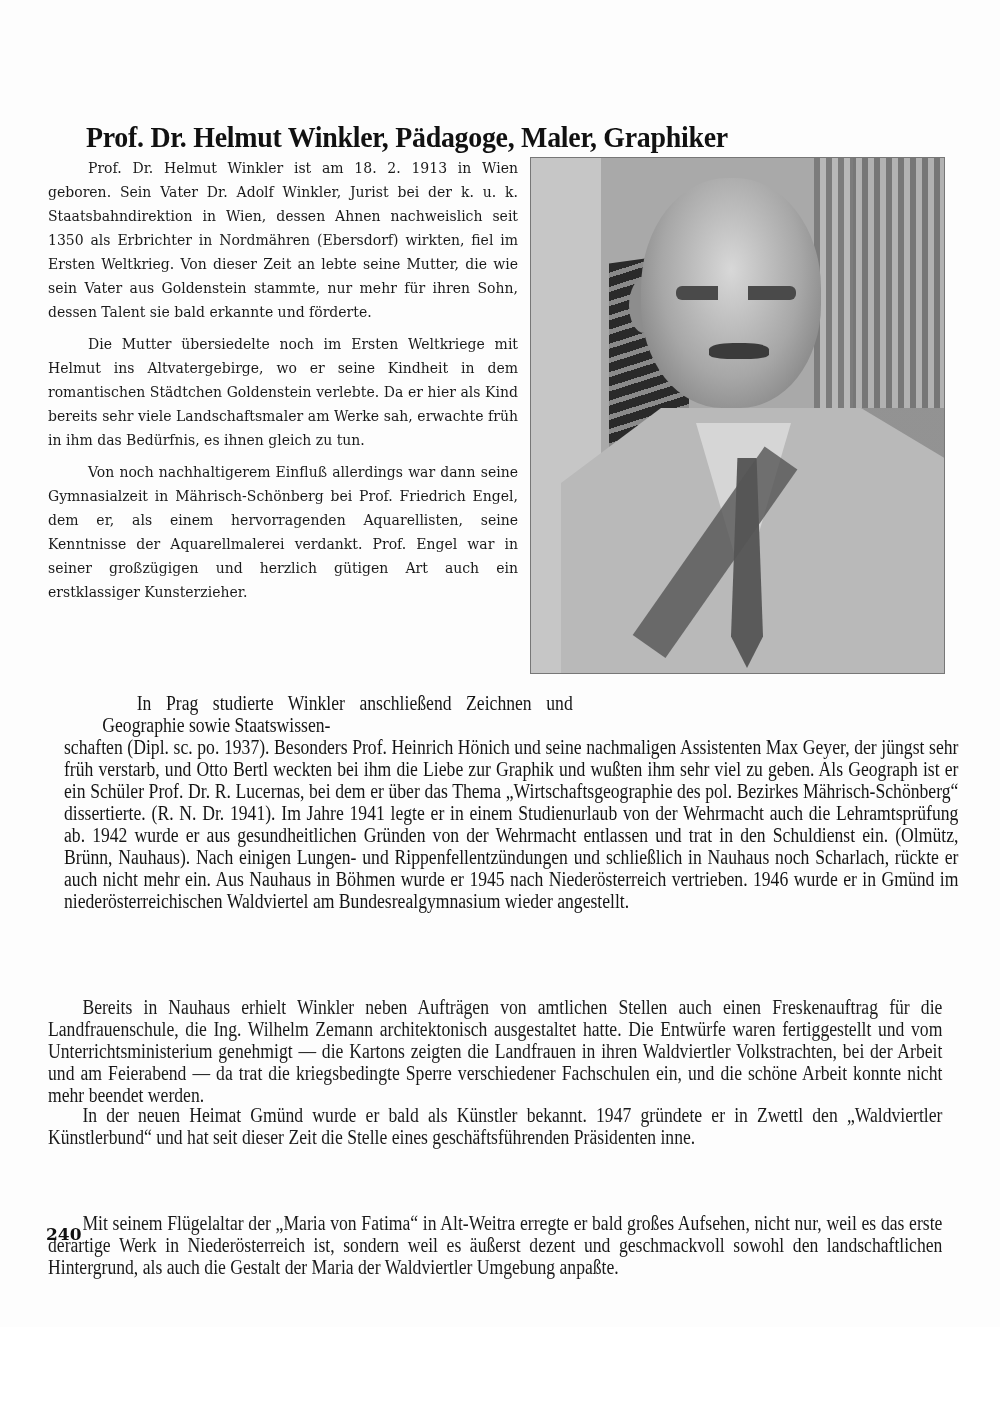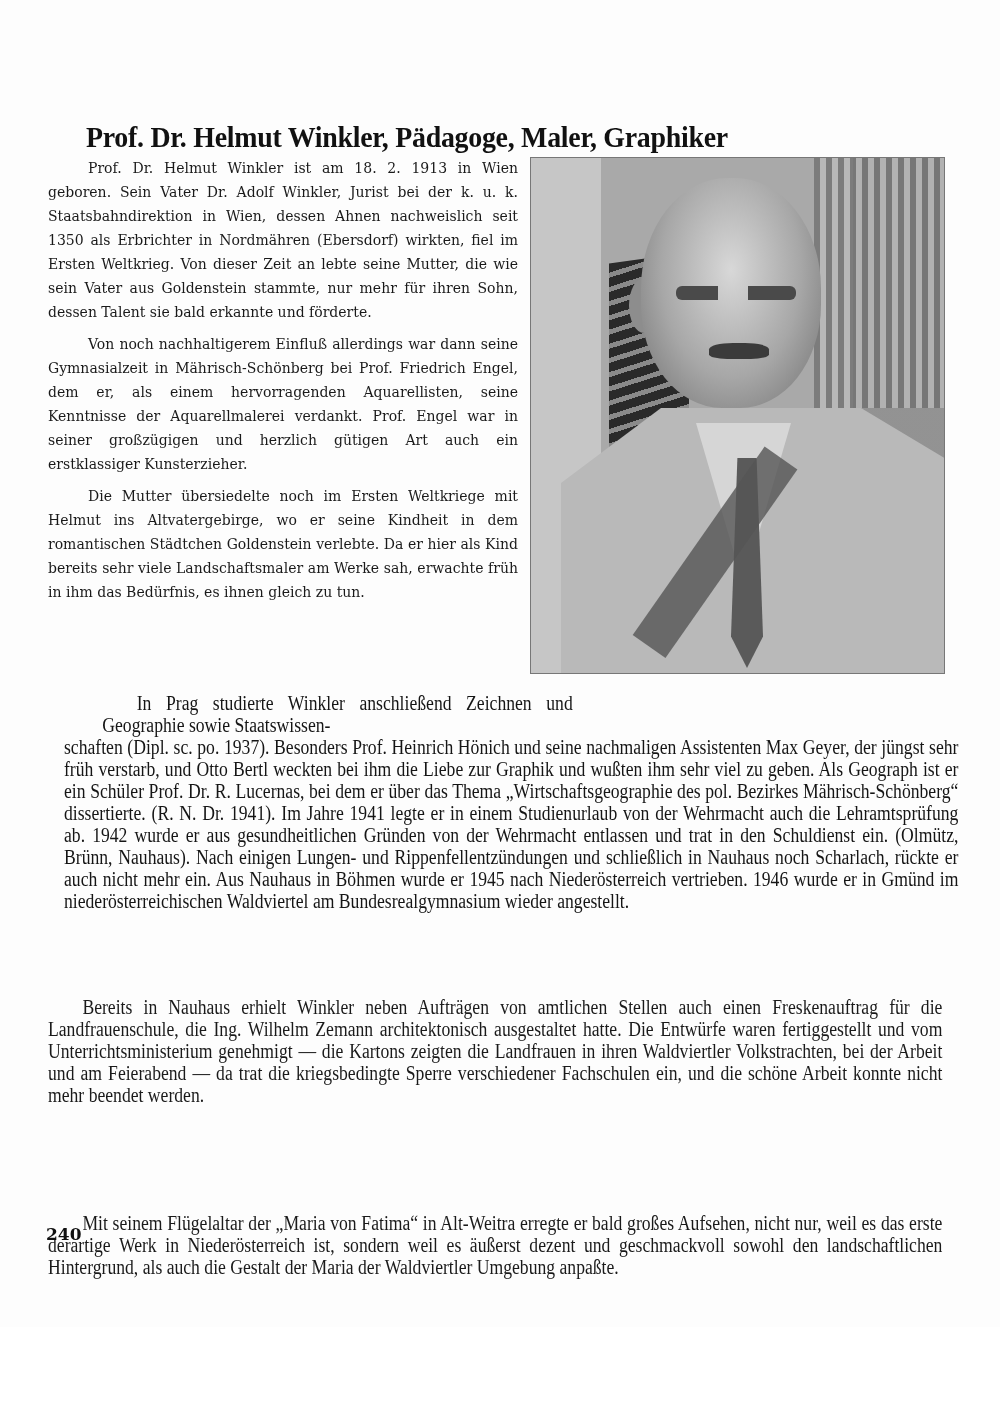--- a/index.html
+++ b/index.html
@@ -53,22 +53,22 @@
   </style>
 </head>
 <body>
 
 <div class="page">
 
   <h1 class="title">Prof. Dr. Helmut Winkler, Pädagoge, Maler, Graphiker</h1>
 
   <div class="col-left">
     <p class="para">Prof. Dr. Helmut Winkler ist am 18. 2. 1913 in Wien geboren. Sein Vater Dr. Adolf Winkler, Jurist bei der k. u. k. Staatsbahndirektion in Wien, dessen Ahnen nachweislich seit 1350 als Erbrichter in Nordmähren (Ebersdorf) wirkten, fiel im Ersten Weltkrieg. Von dieser Zeit an lebte seine Mutter, die wie sein Vater aus Goldenstein stammte, nur mehr für ihren Sohn, dessen Talent sie bald erkannte und förderte.</p>
+    <p class="para">Die Mutter übersiedelte noch im Ersten Weltkriege mit Helmut ins Altvatergebirge, wo er seine Kindheit in dem romantischen Städtchen Goldenstein verlebte. Da er hier als Kind bereits sehr viele Landschaftsmaler am Werke sah, erwachte früh in ihm das Bedürfnis, es ihnen gleich zu tun.</p>
     <p class="para">Von noch nachhaltigerem Einfluß allerdings war dann seine Gymnasialzeit in Mährisch-Schönberg bei Prof. Friedrich Engel, dem er, als einem hervorragenden Aquarellisten, seine Kenntnisse der Aquarellmalerei verdankt. Prof. Engel war in seiner großzügigen und herzlich gütigen Art auch ein erstklassiger Kunsterzieher.</p>
-    <p class="para">Die Mutter übersiedelte noch im Ersten Weltkriege mit Helmut ins Altvatergebirge, wo er seine Kindheit in dem romantischen Städtchen Goldenstein verlebte. Da er hier als Kind bereits sehr viele Landschaftsmaler am Werke sah, erwachte früh in ihm das Bedürfnis, es ihnen gleich zu tun.</p>
   </div>
 
   <div class="photo">
     <div class="wall-left"></div>
     <div class="mosaic"></div>
     <div class="shutter"></div>
     <div class="jacket"></div>
     <div class="shirt"></div>
     <div class="tie"></div>
     <div class="lapel-r"></div>
@@ -80,19 +80,22 @@
 
   <div class="prag">
     <p class="p1">In Prag studierte Winkler anschließend Zeichnen und Geographie sowie Staatswissen-</p>
     <p class="p2">schaften (Dipl. sc. po. 1937). Besonders Prof. Heinrich Hönich und seine nachmaligen Assistenten Max Geyer, der jüngst sehr früh verstarb, und Otto Bertl weckten bei ihm die Liebe zur Graphik und wußten ihm sehr viel zu geben. Als Geograph ist er ein Schüler Prof. Dr. R. Lucernas, bei dem er über das Thema „Wirtschaftsgeographie des pol. Bezirkes Mährisch-Schönberg“ dissertierte. (R. N. Dr. 1941). Im Jahre 1941 legte er in einem Studienurlaub von der Wehrmacht auch die Lehramtsprüfung ab. 1942 wurde er aus gesundheitlichen Gründen von der Wehrmacht entlassen und trat in den Schuldienst ein. (Olmütz, Brünn, Nauhaus). Nach einigen Lungen- und Rippenfellentzündungen und schließlich in Nauhaus noch Scharlach, rückte er auch nicht mehr ein. Aus Nauhaus in Böhmen wurde er 1945 nach Niederösterreich vertrieben. 1946 wurde er in Gmünd im niederösterreichischen Waldviertel am Bundesrealgymnasium wieder angestellt.</p>
   </div>
 
   <div class="full" style="top: 968px; margin-top: 28px;">
     <p class="para">Bereits in Nauhaus erhielt Winkler neben Aufträgen von amtlichen Stellen auch einen Freskenauftrag für die Landfrauenschule, die Ing. Wilhelm Zemann architektonisch ausgestaltet hatte. Die Entwürfe waren fertiggestellt und vom Unterrichtsministerium genehmigt — die Kartons zeigten die Landfrauen in ihren Waldviertler Volkstrachten, bei der Arbeit und am Feierabend — da trat die kriegsbedingte Sperre verschiedener Fachschulen ein, und die schöne Arbeit konnte nicht mehr beendet werden.</p>
   </div>
 
+  <div class="full" style="top: 1104px;">
+    <p class="para">In der neuen Heimat Gmünd wurde er bald als Künstler bekannt. 1947 gründete er in Zwettl den „Waldviertler Künstlerbund“ und hat seit dieser Zeit die Stelle eines geschäftsführenden Präsidenten inne.</p>
+  </div>
 
   <div class="full" style="top: 1180px; margin-top: 32px;">
     <p class="para">Mit seinem Flügelaltar der „Maria von Fatima“ in Alt-Weitra erregte er bald großes Aufsehen, nicht nur, weil es das erste derartige Werk in Niederösterreich ist, sondern weil es äußerst dezent und geschmackvoll sowohl den landschaftlichen Hintergrund, als auch die Gestalt der Maria der Waldviertler Umgebung anpaßte.</p>
   </div>
 
   <div class="page-number">240</div>
 </div>
 
 </body></html>

